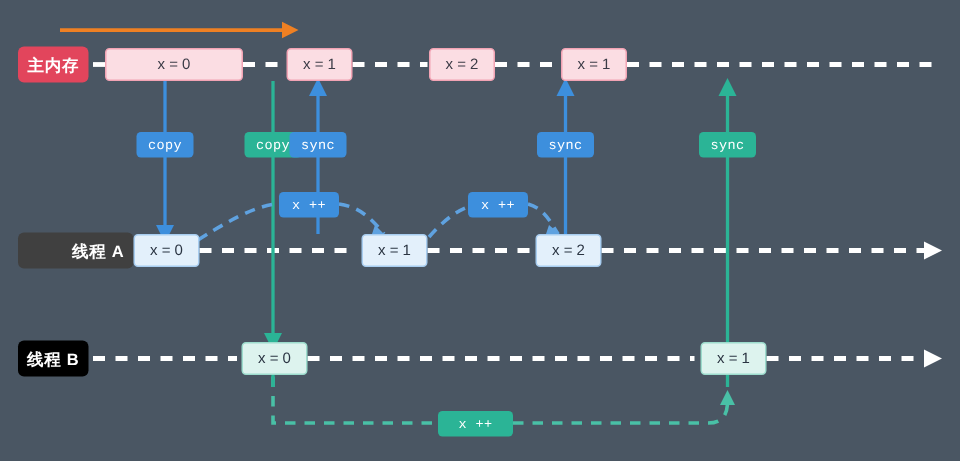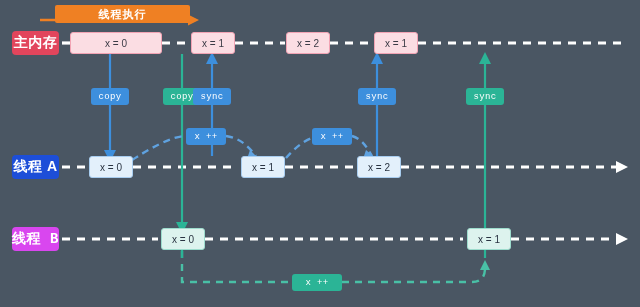--- a/index.html
+++ b/index.html
@@ -8,26 +8,26 @@
     background:#4a5663;
     font-family:"Liberation Sans","DejaVu Sans",sans-serif;
     overflow:hidden;
   }
   #stage{position:relative;width:640px;height:307px;background:#4a5663;}
   svg#layer{position:absolute;left:0;top:0;width:640px;height:307px;}
 
   
   .rowlabel{
     position:absolute;display:flex;align-items:center;justify-content:center;
-    color:#ffffff;font-weight:bold;font-size:14px;letter-spacing:.5px;
+    color:#ffffff;font-weight:bold;font-size:11px;letter-spacing:.5px;
     border-radius:4px;
   }
   .lbl-mem{background:#e2455c;}
-  .lbl-a{background:#1d4ed8;}
-  .lbl-b{background:#d946ef;font-family:Liberation Mono, monospace;}
+  .lbl-a{background:#404040;padding-left:30px;}
+  .lbl-b{background:#000000;}
 
   
   .vbox{
     position:absolute;display:flex;align-items:center;justify-content:center;
     font-size:10px;font-weight:normal;border-radius:3px;
     box-sizing:border-box;
   }
   .vbox-mem{background:#fbdde3;border:1px solid #f2a3b4;color:#3b3b46;}
   .vbox-a{background:#e3f0fb;border:1px solid #a8cdf0;color:#2a3442;}
   .vbox-b{background:#ddf3ee;border:1px solid #9ddccd;color:#2a3442;}
@@ -125,21 +125,20 @@
       <path d="M 342 282 L 472 282 C 482 282 485 276 485 268" fill="none" stroke="#49c0a6" stroke-width="2.4" stroke-dasharray="7 6"></path>
       <polygon points="480,270 490,270 485,260" fill="#49c0a6"></polygon>
     </g>
 
     <g>
       <line x1="182" y1="234" x2="182" y2="258" stroke="#2bb496" stroke-width="2.2"></line>
       <line x1="485" y1="228" x2="485" y2="258" stroke="#2bb496" stroke-width="2.2"></line>
     </g>
   </svg>
 
-  <div class="banner" style="left:55px;top:5px;width:135px;height:18px;">线程执行</div>
 
   <div class="rowlabel lbl-mem" style="left:12px;top:31px;width:47px;height:24px;">主内存</div>
 
   <div class="rowlabel lbl-a" style="left:12px;top:155px;width:47px;height:24px;">线程 A</div>
 
   <div class="rowlabel lbl-b" style="left:12px;top:227px;width:47px;height:24px;">线程 B</div>
 
   <div class="vbox vbox-mem" style="left:70px;top:32px;width:92px;height:22px;">x = 0</div>
   <div class="vbox vbox-mem" style="left:191px;top:32px;width:44px;height:22px;">x = 1</div>
   <div class="vbox vbox-mem" style="left:286px;top:32px;width:44px;height:22px;">x = 2</div>

